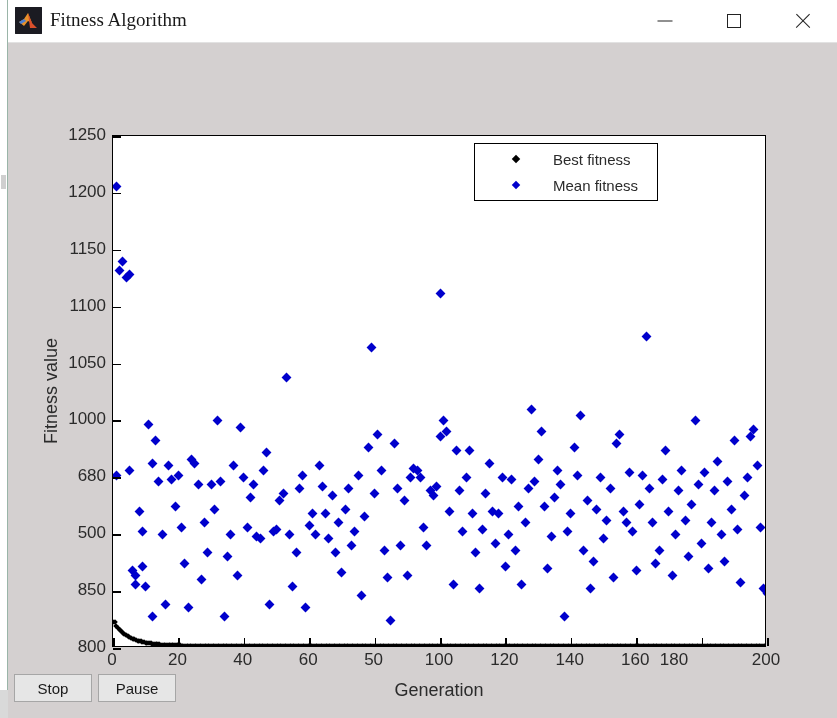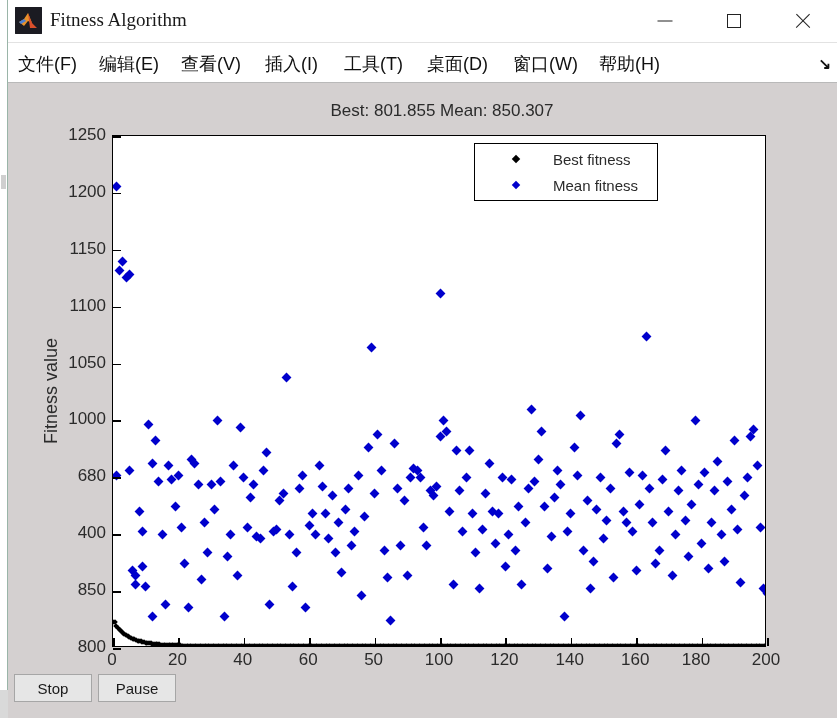--- a/index.html
+++ b/index.html
@@ -258,40 +258,28 @@
       </div>
       <div class="win-btn win-btn-max">
         <span class="gl-max"></span>
       </div>
       <div class="win-btn win-btn-close">
         <span class="gl-x1"></span>
         <span class="gl-x2"></span>
       </div>
     </div>
 
-    <div class="menubar">
-      <div class="menu-item" style="left:10px">文件(F)</div>
-      <div class="menu-item" style="left:91px">编辑(E)</div>
-      <div class="menu-item" style="left:173px">查看(V)</div>
-      <div class="menu-item" style="left:257px">插入(I)</div>
-      <div class="menu-item" style="left:336px">工具(T)</div>
-      <div class="menu-item" style="left:419px">桌面(D)</div>
-      <div class="menu-item" style="left:505px">窗口(W)</div>
-      <div class="menu-item" style="left:591px">帮助(H)</div>
-      <div class="menu-overflow">↘</div>
-    </div>
 
     <div class="figure">
 
-      <div class="plot-title">Best: 801.855 Mean: 850.307</div>
 
       <div class="ylabels-holder" id="ylabels">
           <div class="ylab" style="top: 512px;">800</div>
           <div class="ylab" style="top: 455.111px;">850</div>
-          <div class="ylab" style="top: 398.222px;">400</div>
+          <div class="ylab" style="top: 398.222px;">500</div>
           <div class="ylab" style="top: 341.333px;">680</div>
           <div class="ylab" style="top: 284.444px; text-align: center;">1000</div>
           <div class="ylab" style="top: 227.556px;">1050</div>
           <div class="ylab" style="top: 170.667px;">1100</div>
           <div class="ylab" style="top: 113.778px;">1150</div>
           <div class="ylab" style="top: 56.8889px;">1200</div>
           <div class="ylab" style="top: 0px;">1250</div>
         </div>
 
       <div class="axis-title-y-wrap">
@@ -949,23 +937,24 @@
       <div class="xlabels-holder" id="xlabels">
           <div class="xlab" style="left: 0px;">0</div>
           <div class="xlab" style="left: 65.4px;">20</div>
           <div class="xlab" style="left: 130.8px;">40</div>
           <div class="xlab" style="left: 196.2px;">60</div>
           <div class="xlab" style="left: 261.6px;">50</div>
           <div class="xlab" style="left: 327px;">100</div>
           <div class="xlab" style="left: 392.4px;">120</div>
           <div class="xlab" style="left: 457.8px;">140</div>
           <div class="xlab" style="left: 523.2px;">160</div>
-          <div class="xlab" style="left: 584px;">180</div>
+          <div class="xlab" style="left: 562px;">180</div>
           <div class="xlab" style="left: 654px;">200</div>
         </div>
 
+      <div class="axis-title-x">Generation</div>
 
       <div class="btn btn-stop">Stop</div>
       <div class="btn btn-pause">Pause</div>
 
     </div>
   </div>
 </div>
 
 </body></html>

